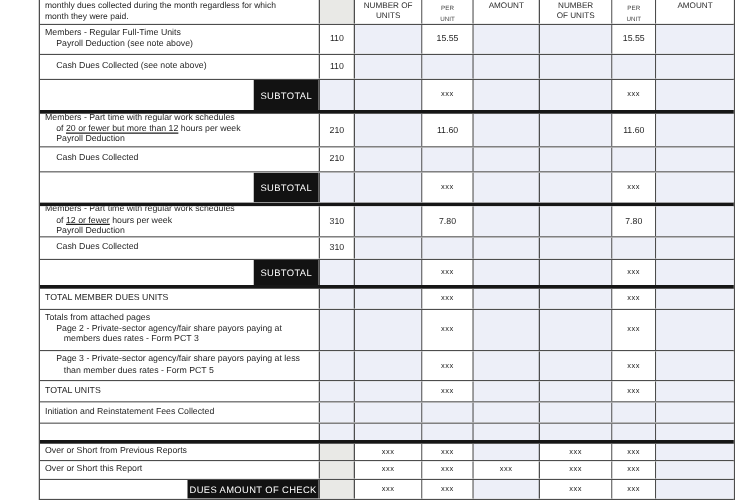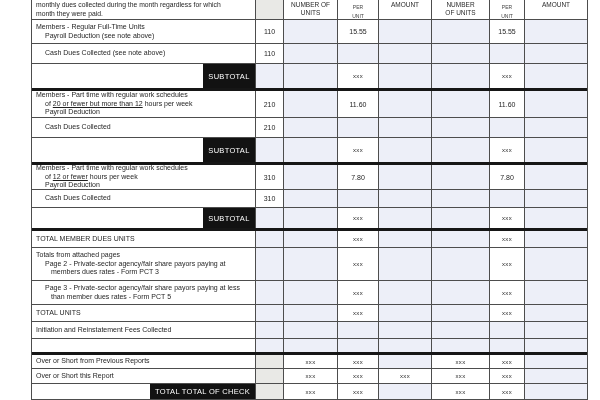--- a/index.html
+++ b/index.html
@@ -325,21 +325,21 @@
         <div class="cell valcell c-num2" style="background: rgb(255, 255, 255);">
           <span class="xxx">xxx</span>
         </div>
         <div class="cell valcell c-per2" style="background: rgb(255, 255, 255);">
           <span class="xxx">xxx</span>
         </div>
         <div class="cell valcell c-amt2" style="background: rgb(237, 239, 248);"></div>
       </div>
       <div class="row" style="height: 16px;">
         <div class="cell desc">
-          <div class="bar" style="width: 105px; background: rgb(18, 18, 18);">TOTAL TOTAL OF CHECK</div>
+          <div class="bar" style="width: 105px; background: rgb(18, 18, 18);">DUES AMOUNT OF CHECK</div>
         </div>
         <div class="cell codecell" style="background: rgb(233, 233, 230);"></div>
         <div class="cell valcell c-num1" style="background: rgb(255, 255, 255);">
           <span class="xxx">xxx</span>
         </div>
         <div class="cell valcell c-per1" style="background: rgb(255, 255, 255);">
           <span class="xxx">xxx</span>
         </div>
         <div class="cell valcell c-amt1" style="background: rgb(237, 239, 248);"></div>
         <div class="cell valcell c-num2" style="background: rgb(255, 255, 255);">

